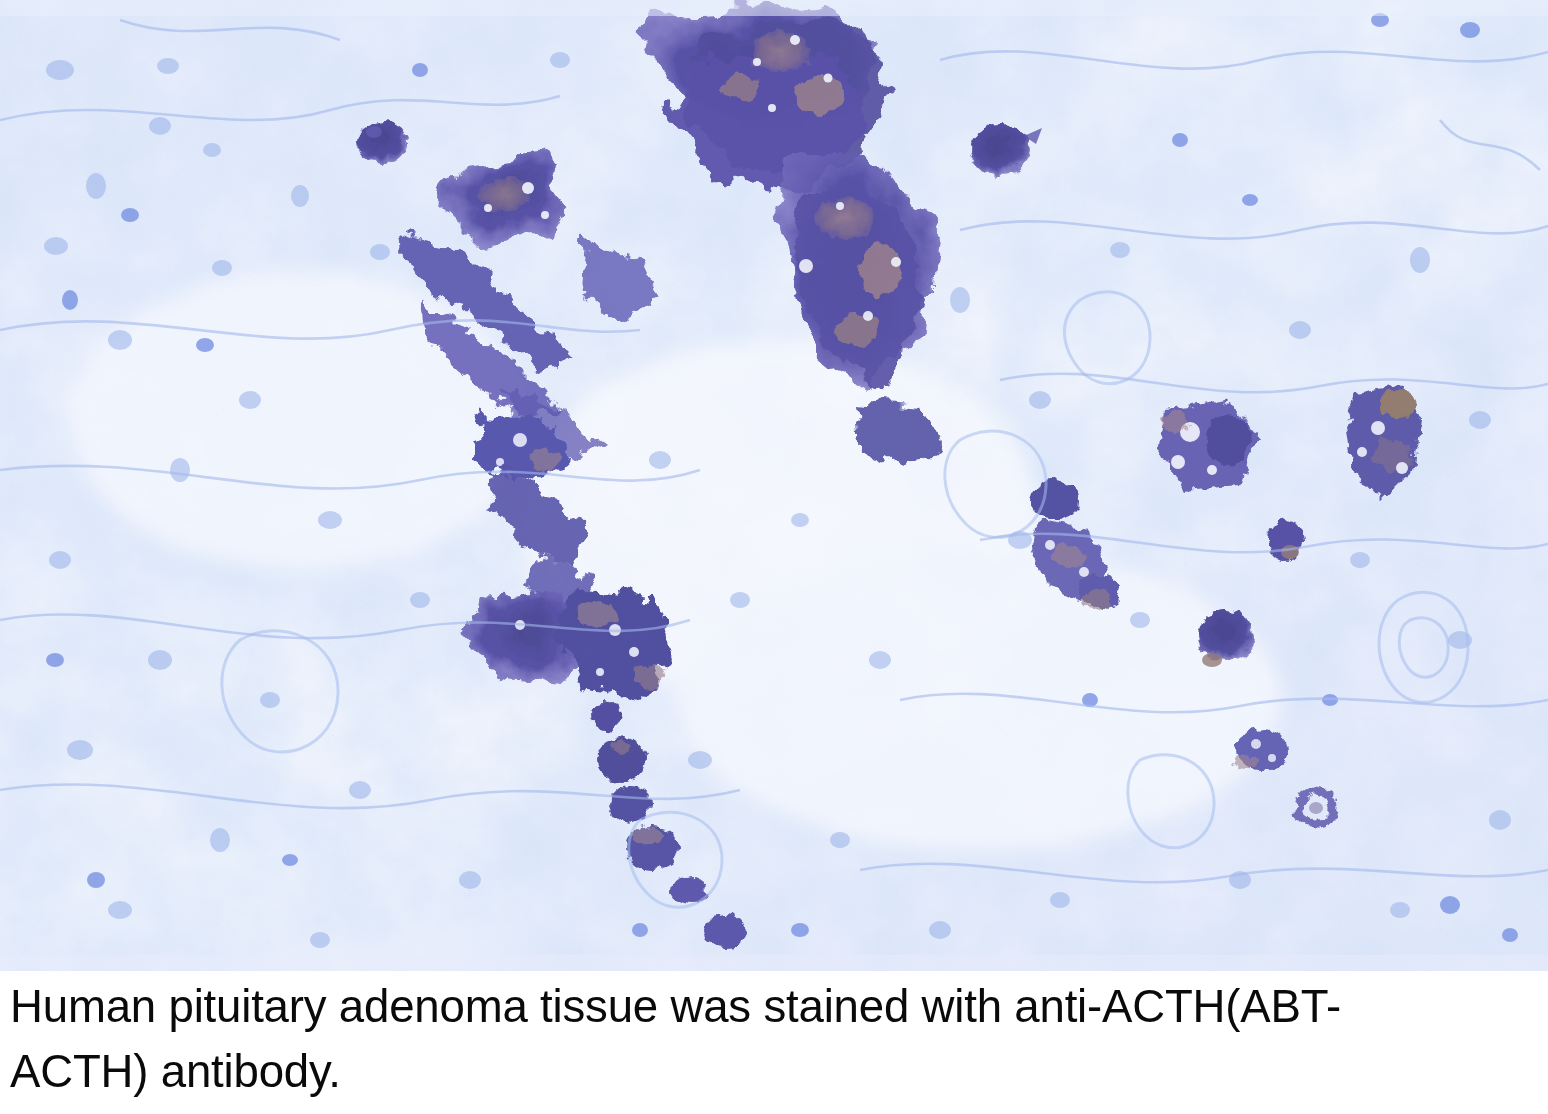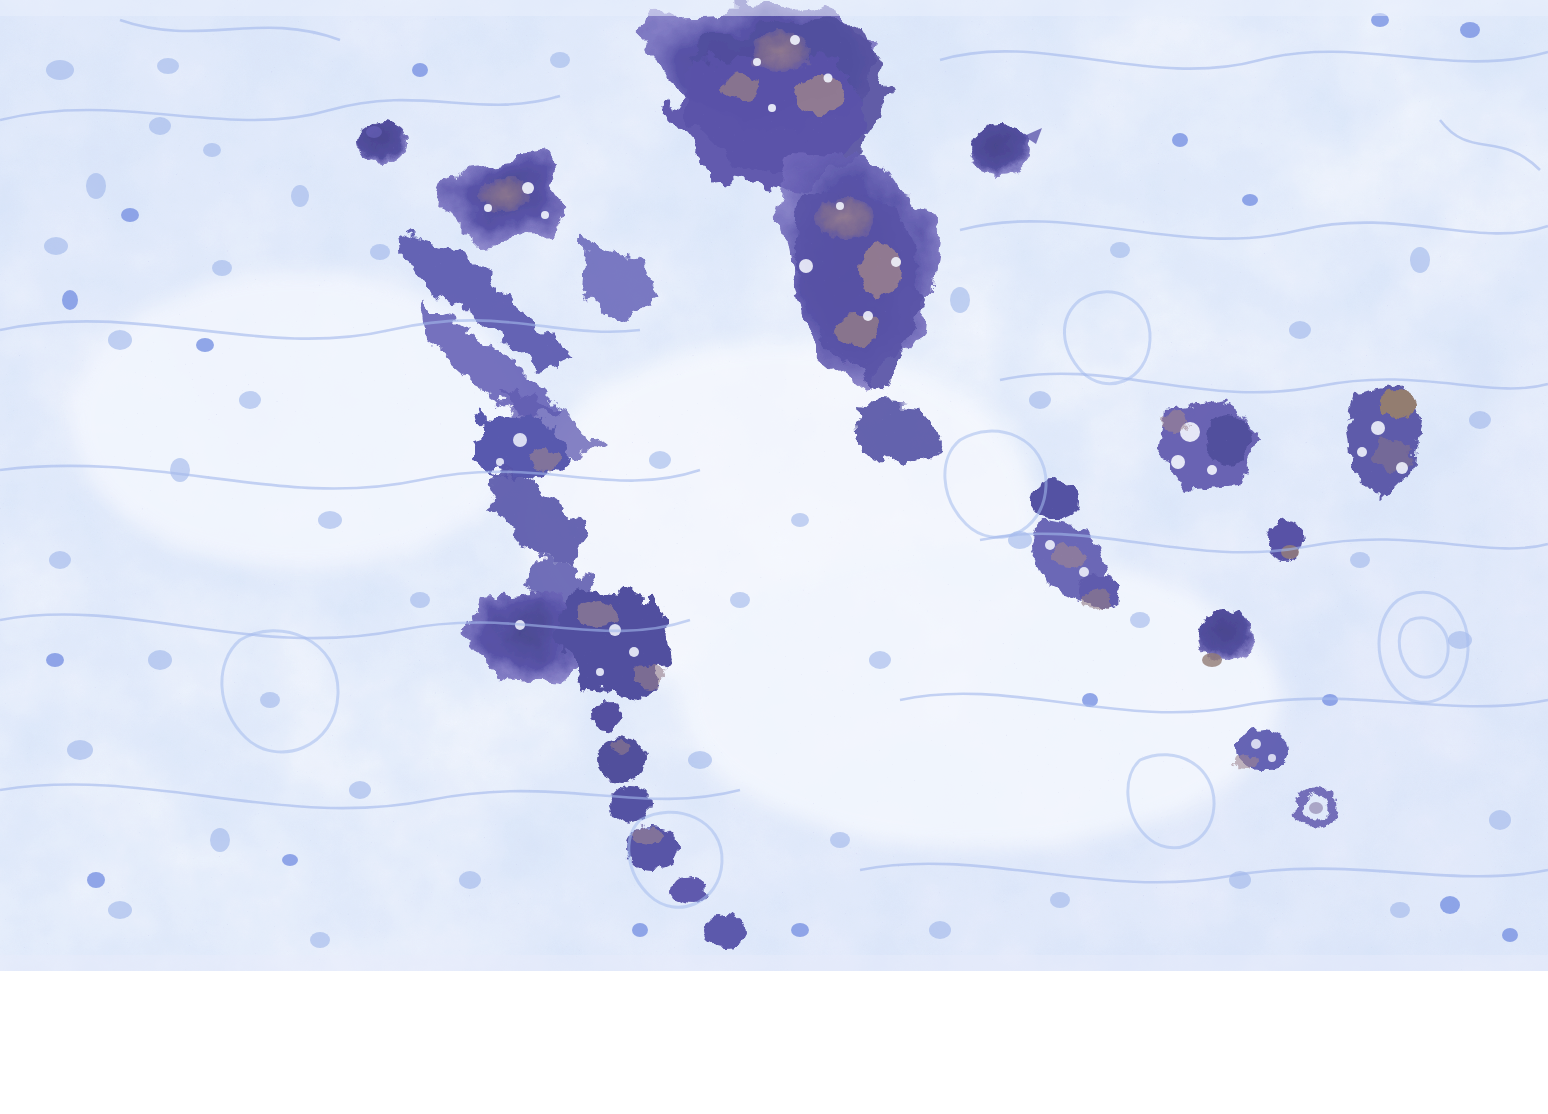--- a/index.html
+++ b/index.html
@@ -470,14 +470,17 @@
       <g opacity="0.40">
           <rect x="0" y="0" width="1548" height="971" filter="url(#speckle)"></rect>
         </g>
 
       <rect x="0" y="0" width="1548" height="971" fill="#f2f5fd" opacity="0.20"></rect>
       <rect x="0" y="0" width="1548" height="16" fill="#e9eefb" opacity="0.55"></rect>
       <rect x="0" y="955" width="1548" height="16" fill="#e9eefb" opacity="0.45"></rect>
     </svg>
   </div>
 
+  <div class="caption-band">
+    <div class="caption-text">Human pituitary adenoma tissue was stained with anti-ACTH(ABT-ACTH) antibody.</div>
+  </div>
 
 </div>
 
 </body></html>

